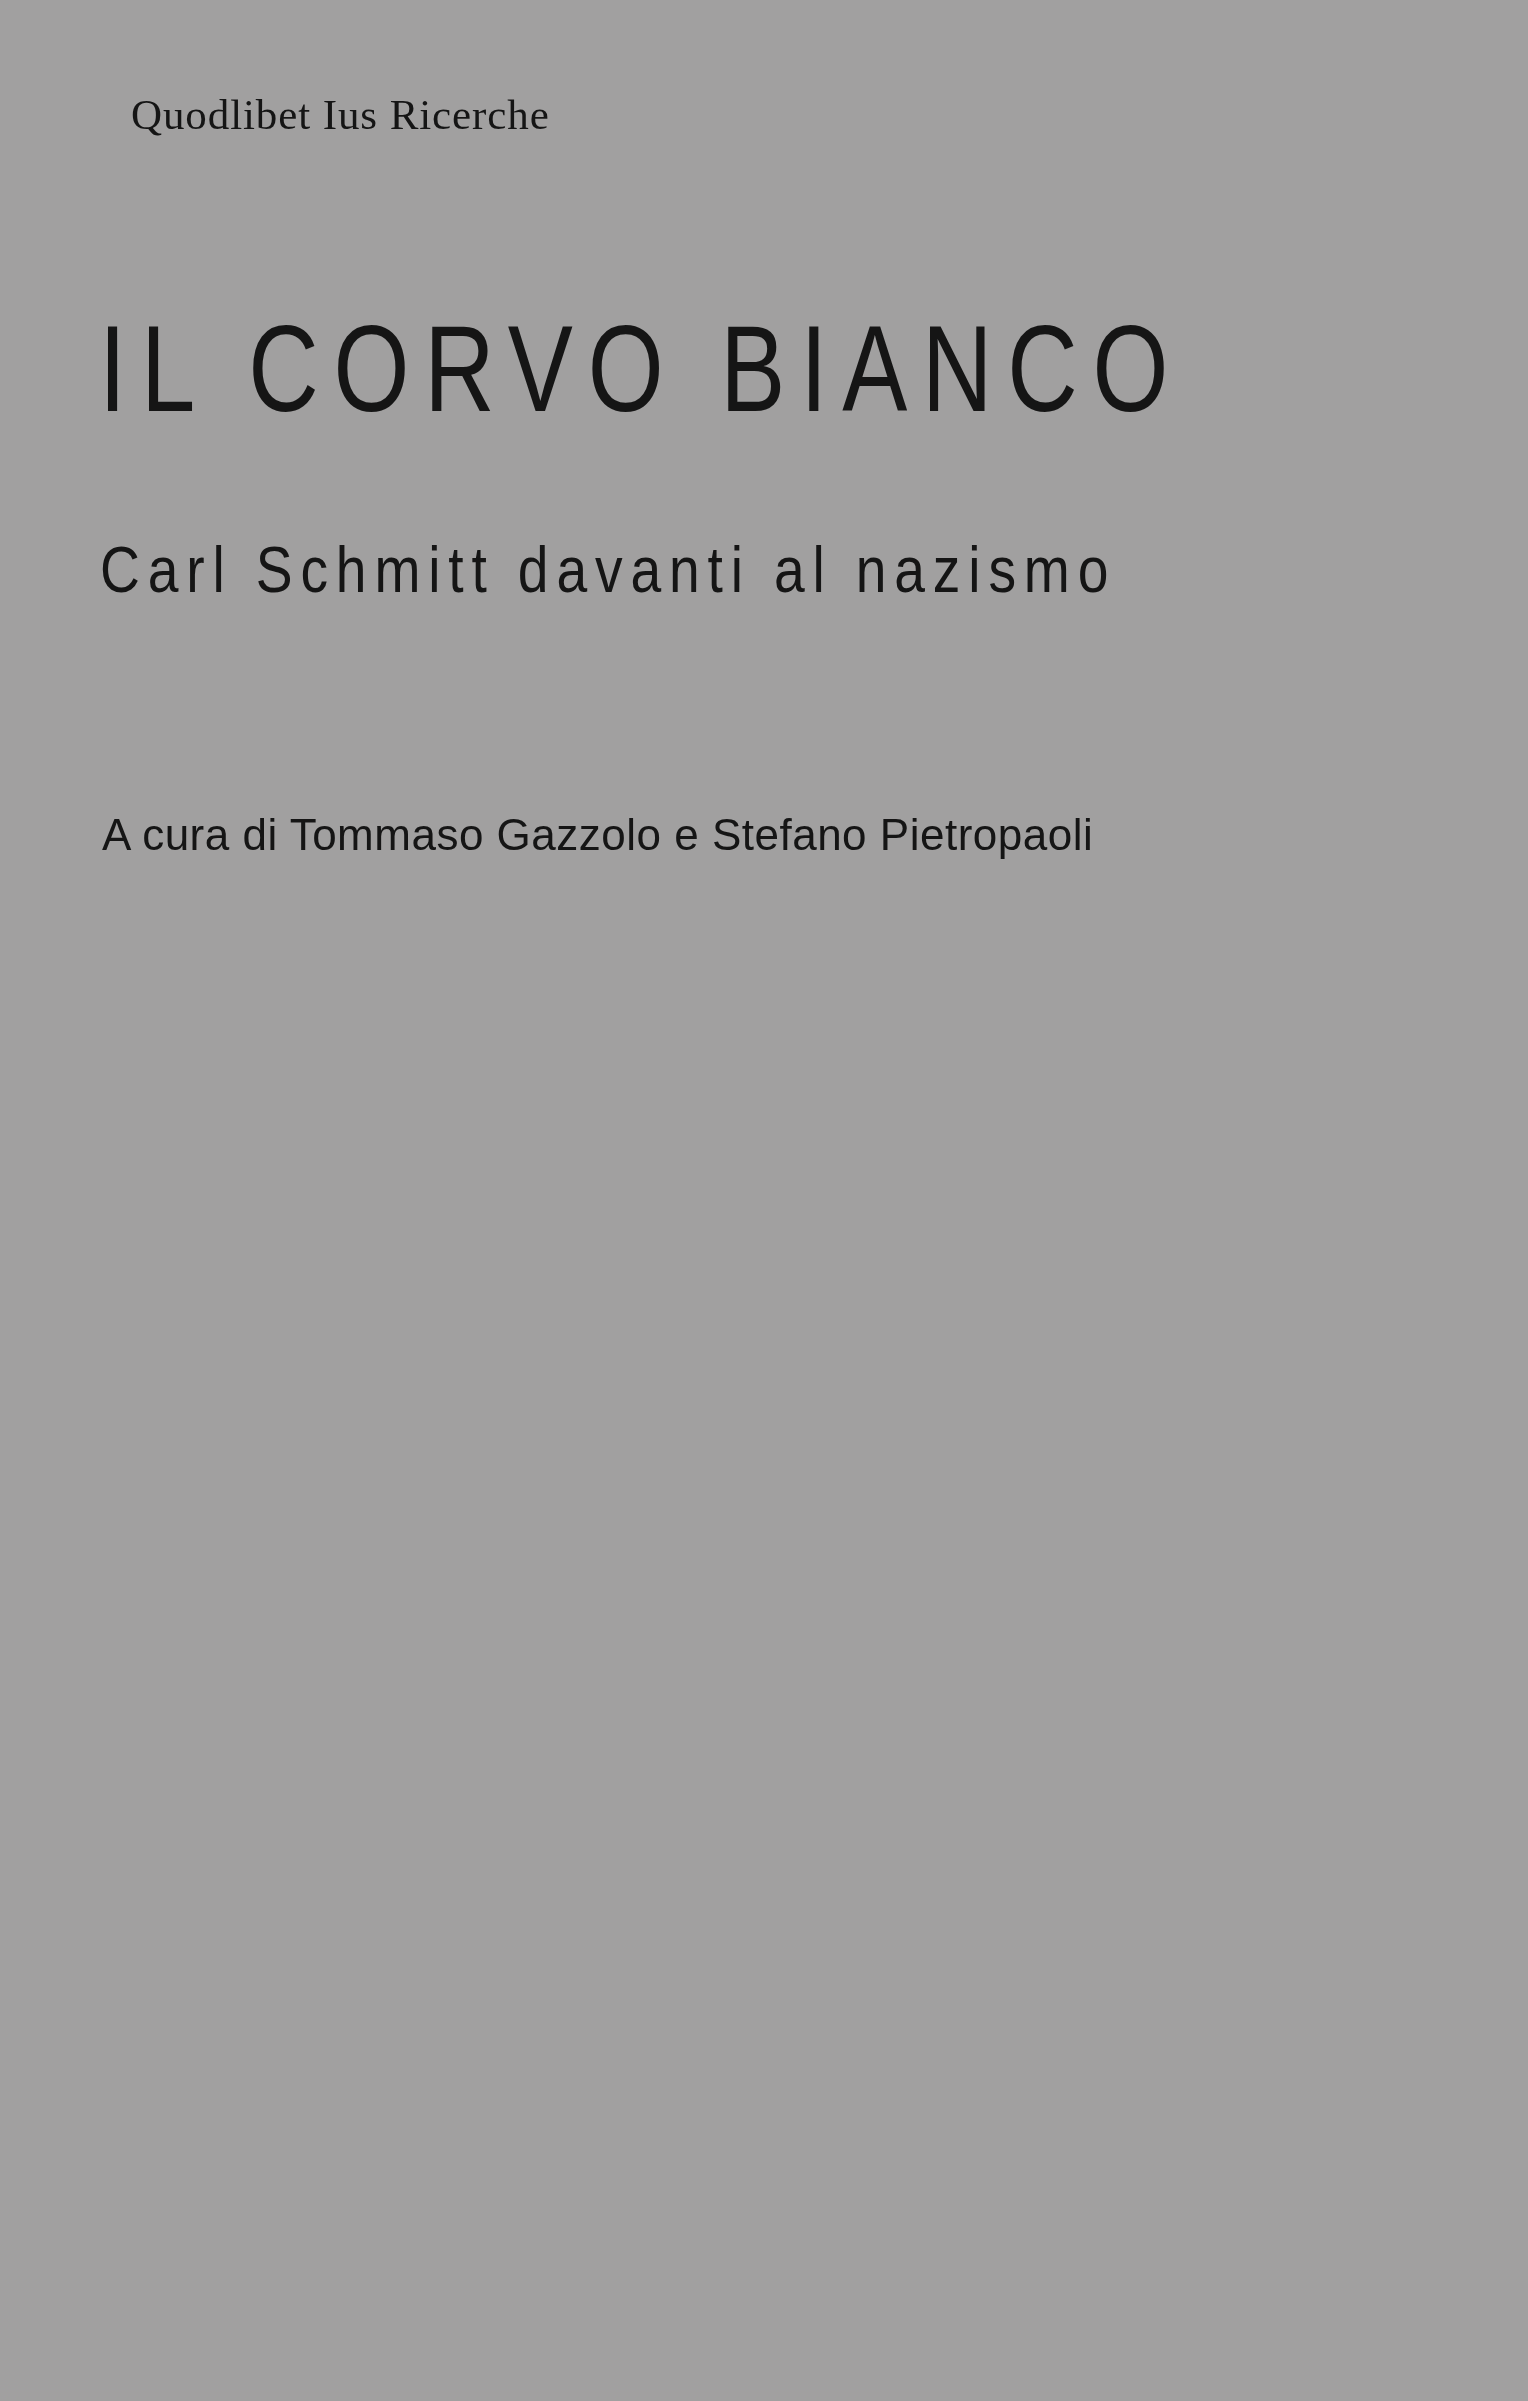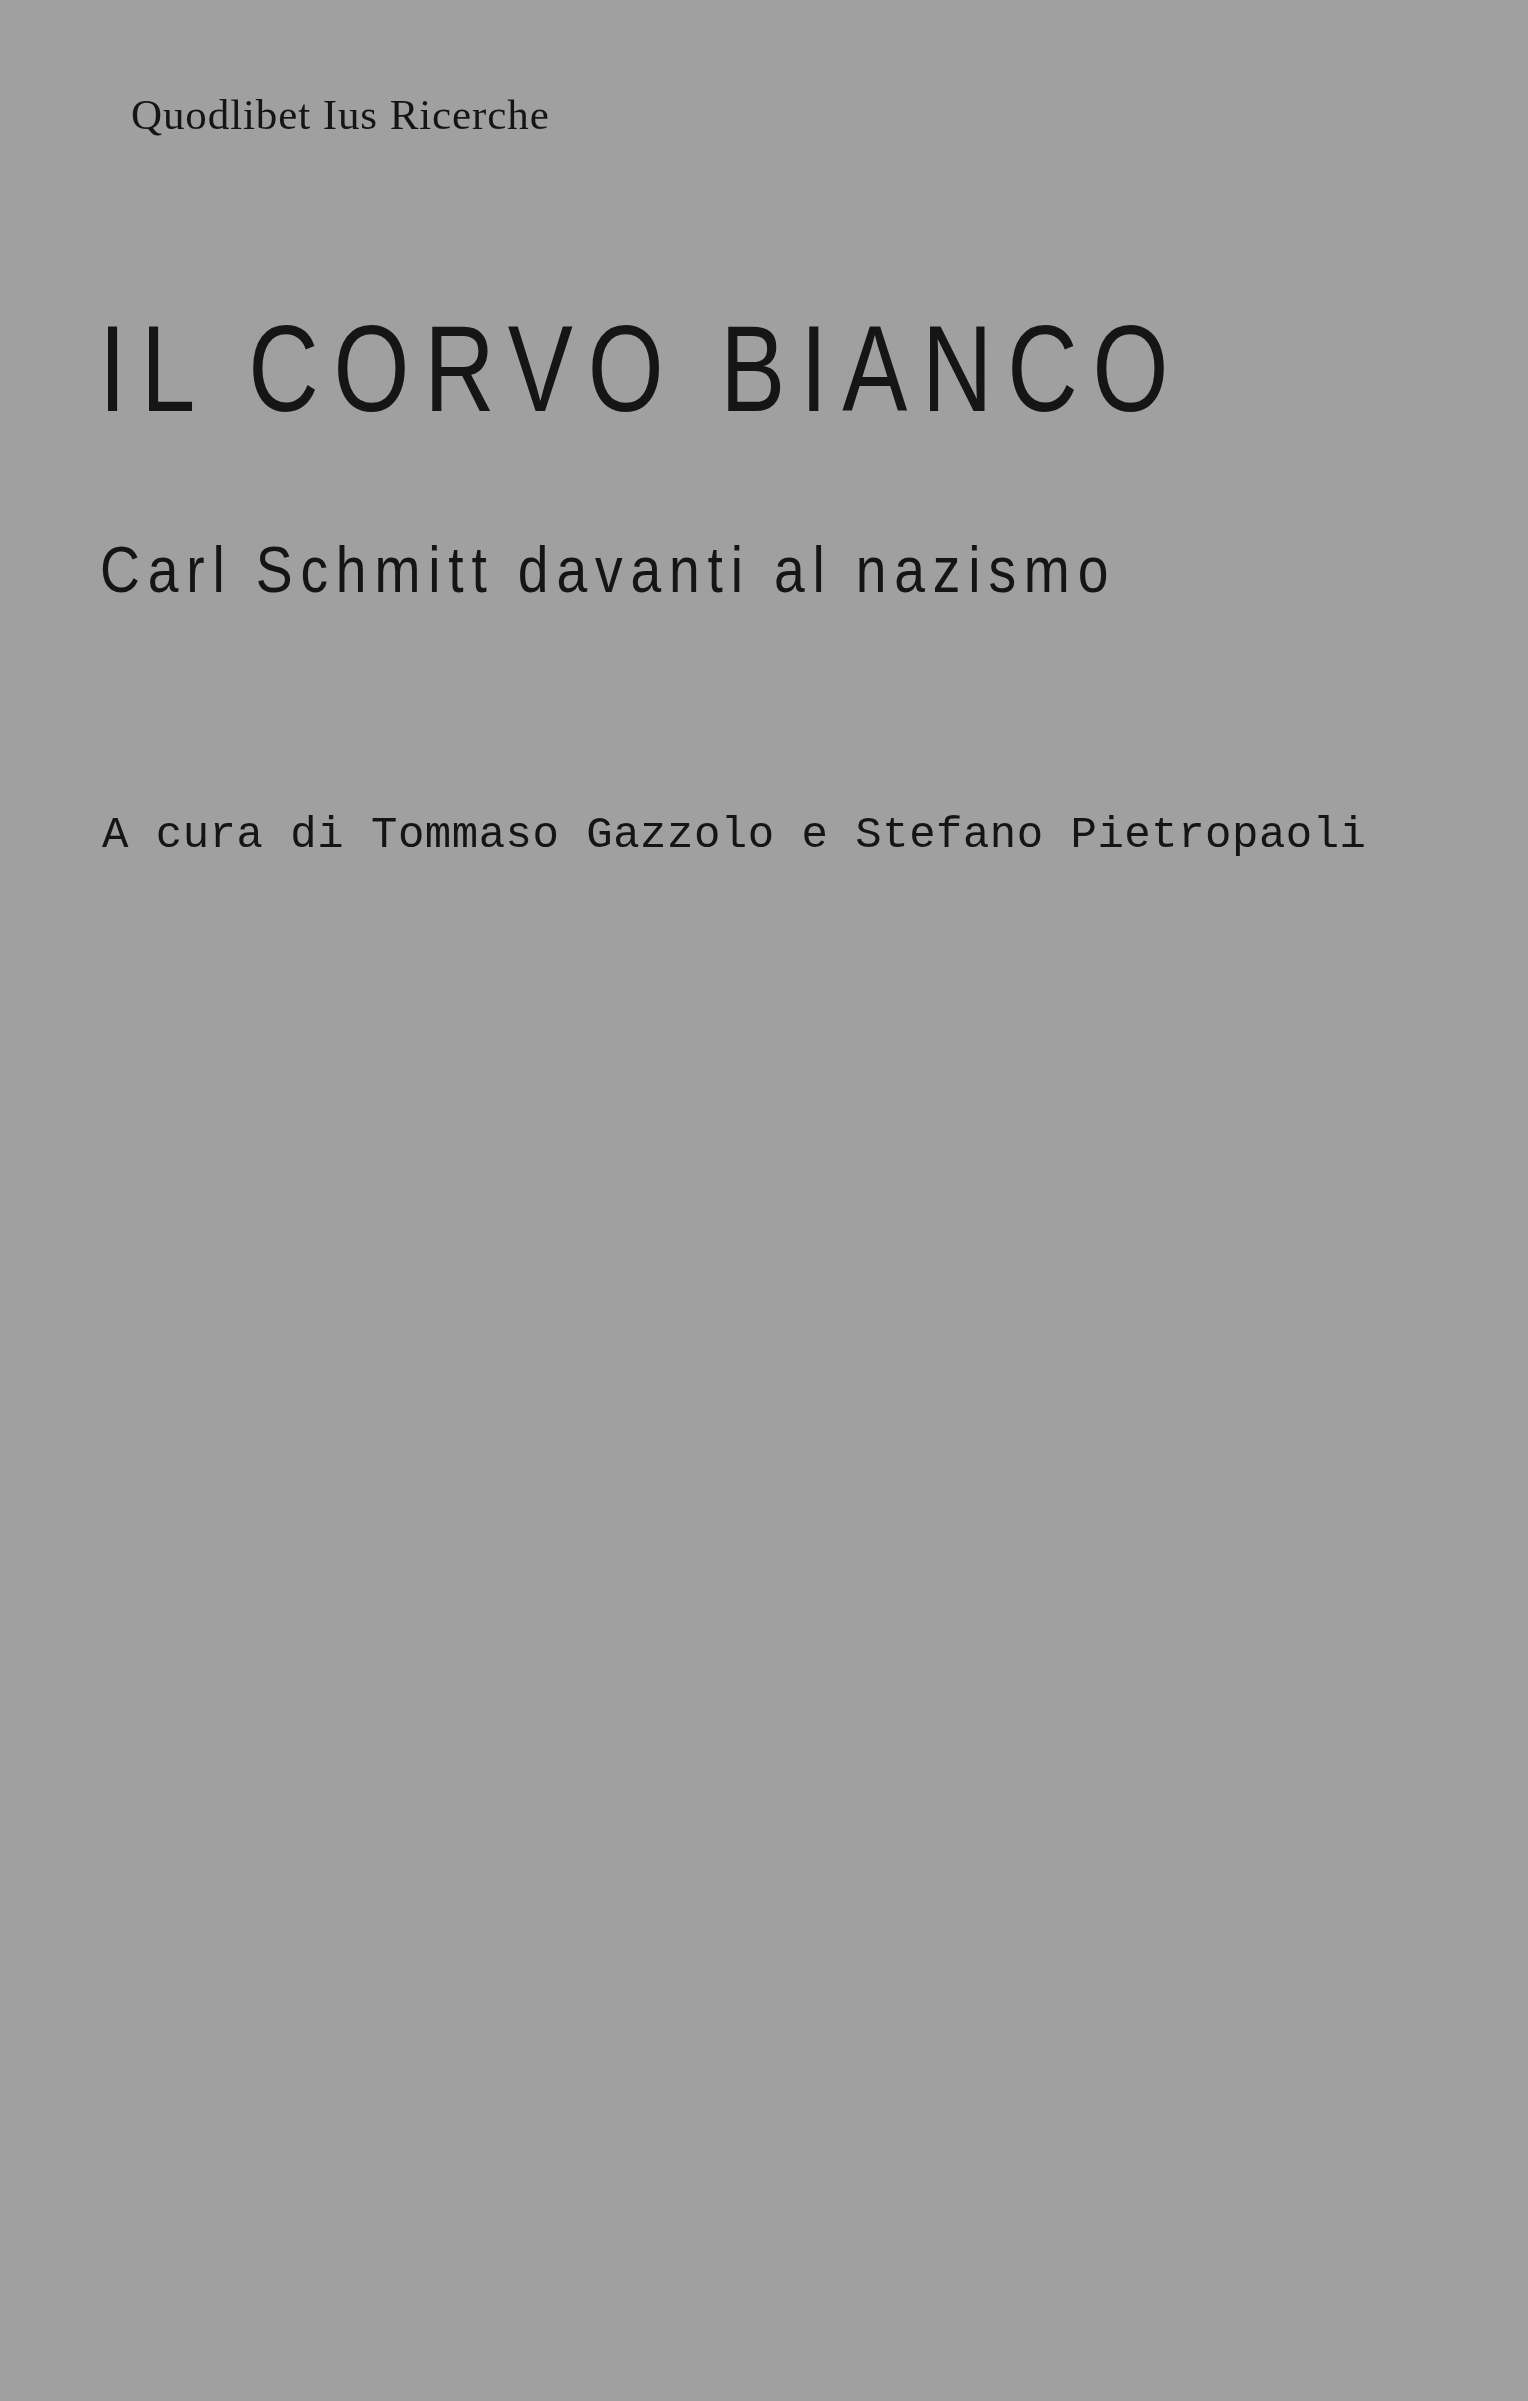--- a/index.html
+++ b/index.html
@@ -54,21 +54,21 @@
     line-height: 1;
     letter-spacing: 9.2px;
     white-space: nowrap;
     transform: scaleX(0.85);
     transform-origin: left top;
   }
   .editors {
     position: absolute;
     left: 102px;
     top: 813px;
-    font-family: Liberation Mono, monospace;
+    font-family: Liberation Sans, sans-serif;
     font-size: 44px;
     line-height: 1;
     letter-spacing: 0.5px;
     white-space: nowrap;
   }
 </style>
 </head>
 <body>
 
 <div class="cover">

